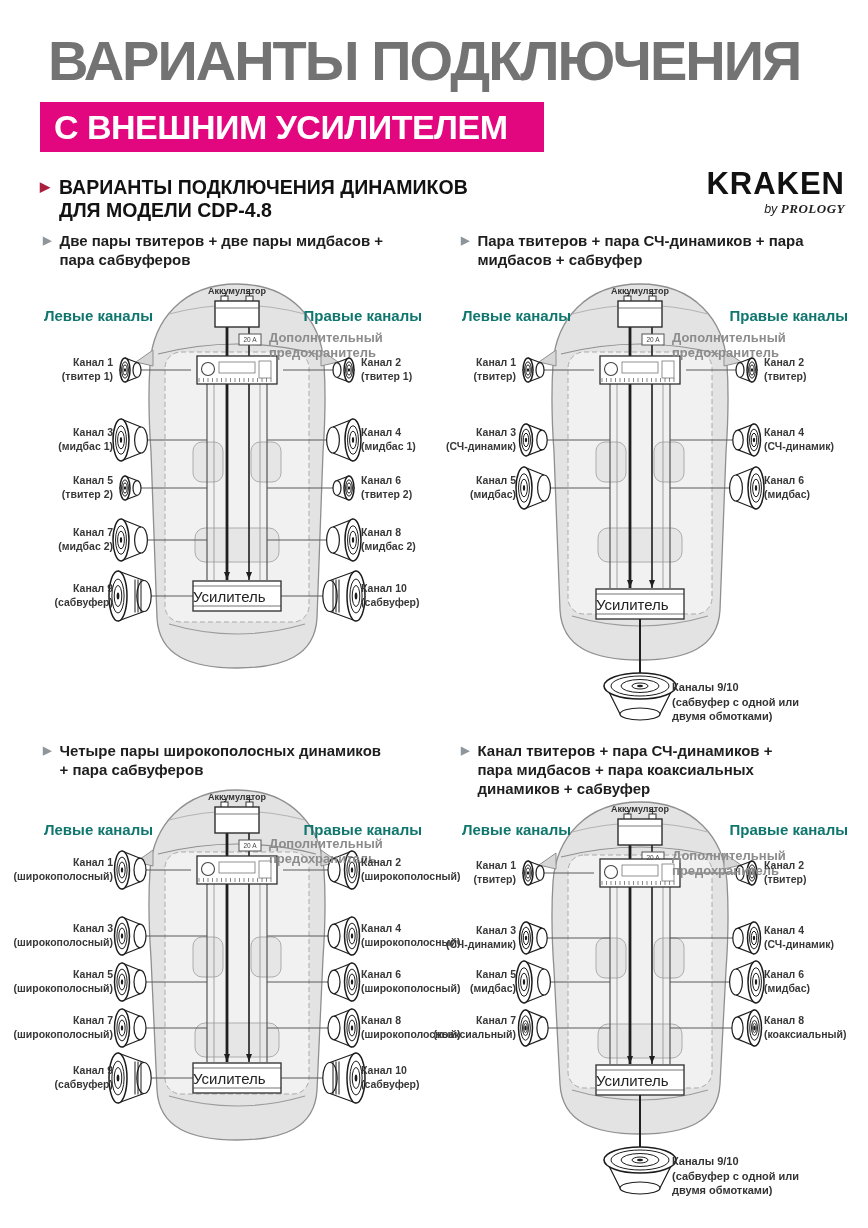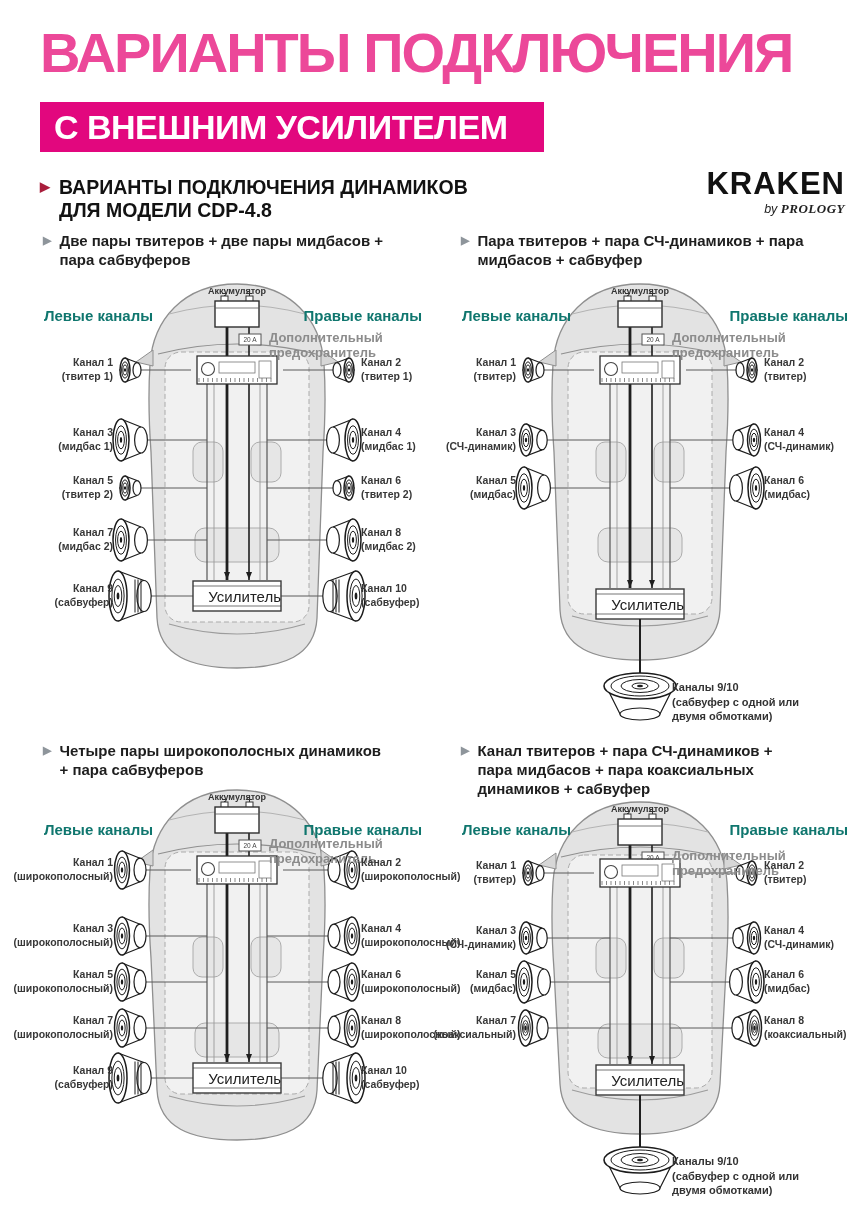--- a/index.html
+++ b/index.html
@@ -1,20 +1,20 @@
 <!DOCTYPE html>
 <html style="--pink: #E2077E; --red: #A91E3C;"><head>
 <meta charset="utf-8">
 <style>
   html,body{margin:0;padding:0;background:#fff;}
   .page{position:relative;width:868px;height:1228px;background:#fff;overflow:hidden;
         font-family:"Liberation Sans", sans-serif;color:#1a1a1a;}
   
-  .main-title{position:absolute;left:40px;top:20px;margin:0;font-size:56px;font-weight:700;
-              letter-spacing:-2px;color:#ec4899;white-space:nowrap;}
+  .main-title{position:absolute;left:40px;top:20px;margin:8px;font-size:56px;font-weight:700;
+              letter-spacing:-2px;color:#737373;white-space:nowrap;}
   .banner{position:absolute;left:40px;top:102px;width:504px;height:50px;background:var(--pink,#E2077E);
           color:#fff;font-size:34px;font-weight:700;line-height:50px;padding-left:14px;
           box-sizing:border-box;letter-spacing:-0.5px;white-space:nowrap;}
   .section-head{position:absolute;left:40px;top:176px;display:flex;gap:9px;
                 font-size:19.5px;font-weight:700;line-height:1.18;color:#121212;}
   .tri-red{color:var(--red,#A91E3C);font-size:13px;line-height:1;margin-top:4px;}
   .tri-red::before{content:"\25B6";}
   .brand{position:absolute;right:23px;top:168px;text-align:right;color:#121212;}
   .brand-name{font-size:31px;font-weight:800;letter-spacing:1px;line-height:1;}
   .brand-by{font-size:12.5px;font-style:italic;margin-top:2px;color:#222;}
@@ -28,21 +28,21 @@
   .tri-gray{color:#8E959B;font-size:11px;line-height:1;margin-top:3px;}
   .tri-gray::before{content:"\25B6";}
   .side-title{position:absolute;font-size:15px;font-weight:700;color:#0f766e;white-space:nowrap;}
   .ch-label{position:absolute;font-size:10.5px;font-weight:600;line-height:1.3;color:#383838;
             white-space:nowrap;}
   .batt-label{position:absolute;transform:translateX(-50%);font-size:9px;font-weight:600;
               color:#333;white-space:nowrap;}
   .fuse-value{position:absolute;font-size:6.5px;color:#444;text-align:center;line-height:1;}
   .fuse-label{position:absolute;font-size:13px;font-weight:600;color:#8C8C8C;width:86px;
               line-height:1.18;}
-  .amp-label{position:absolute;font-size:15px;font-weight:500;color:#222;text-align:right;
+  .amp-label{position:absolute;font-size:15px;font-weight:500;color:#222;text-align:left;
              white-space:nowrap;border-radius:6px;}
   .sub-label{position:absolute;font-size:11px;font-weight:600;color:#333;line-height:1.32;
              width:128px;}
 </style>
 </head>
 <body>
 
 <div class="page">
   <header>
     <h1 class="main-title">ВАРИАНТЫ ПОДКЛЮЧЕНИЯ</h1>

